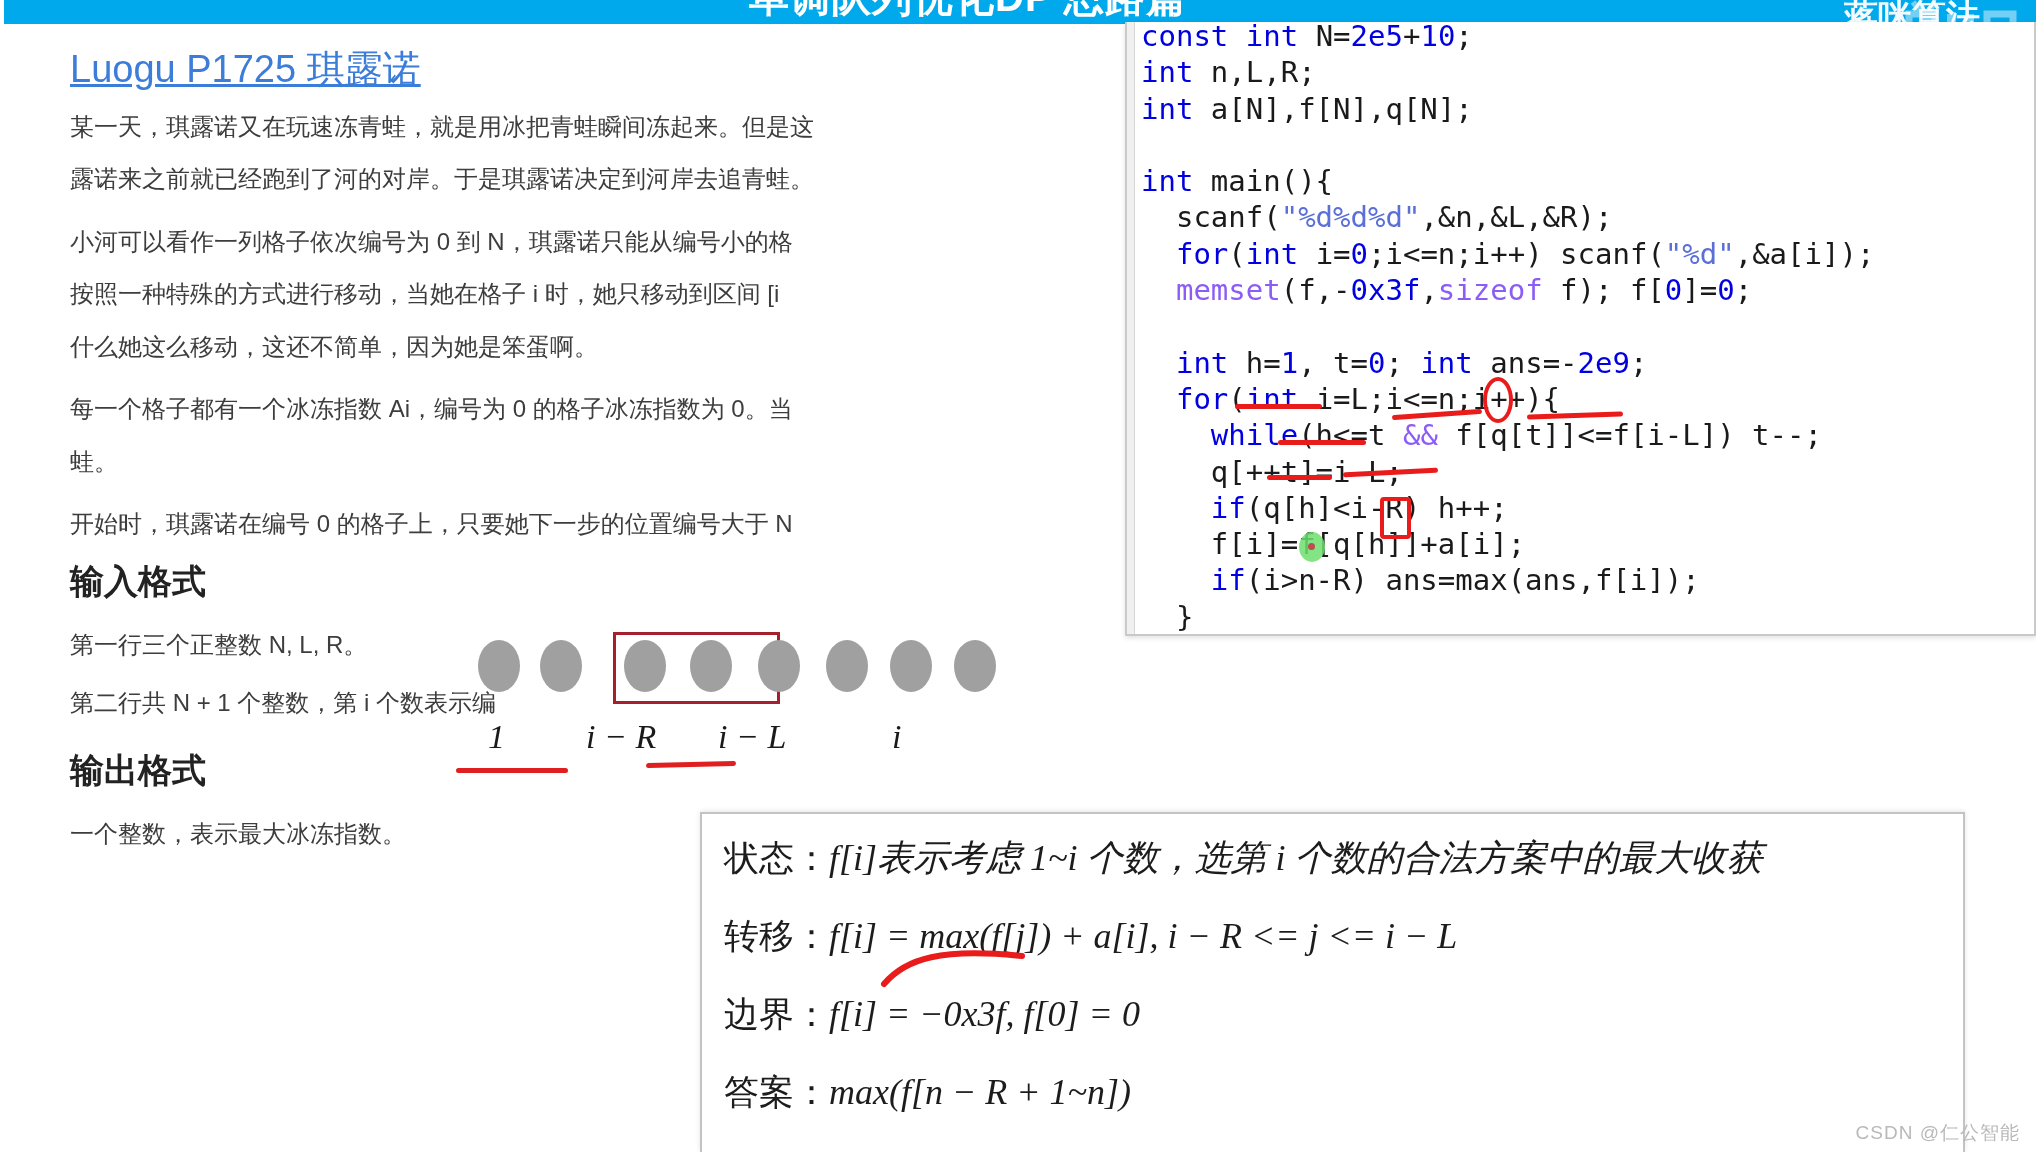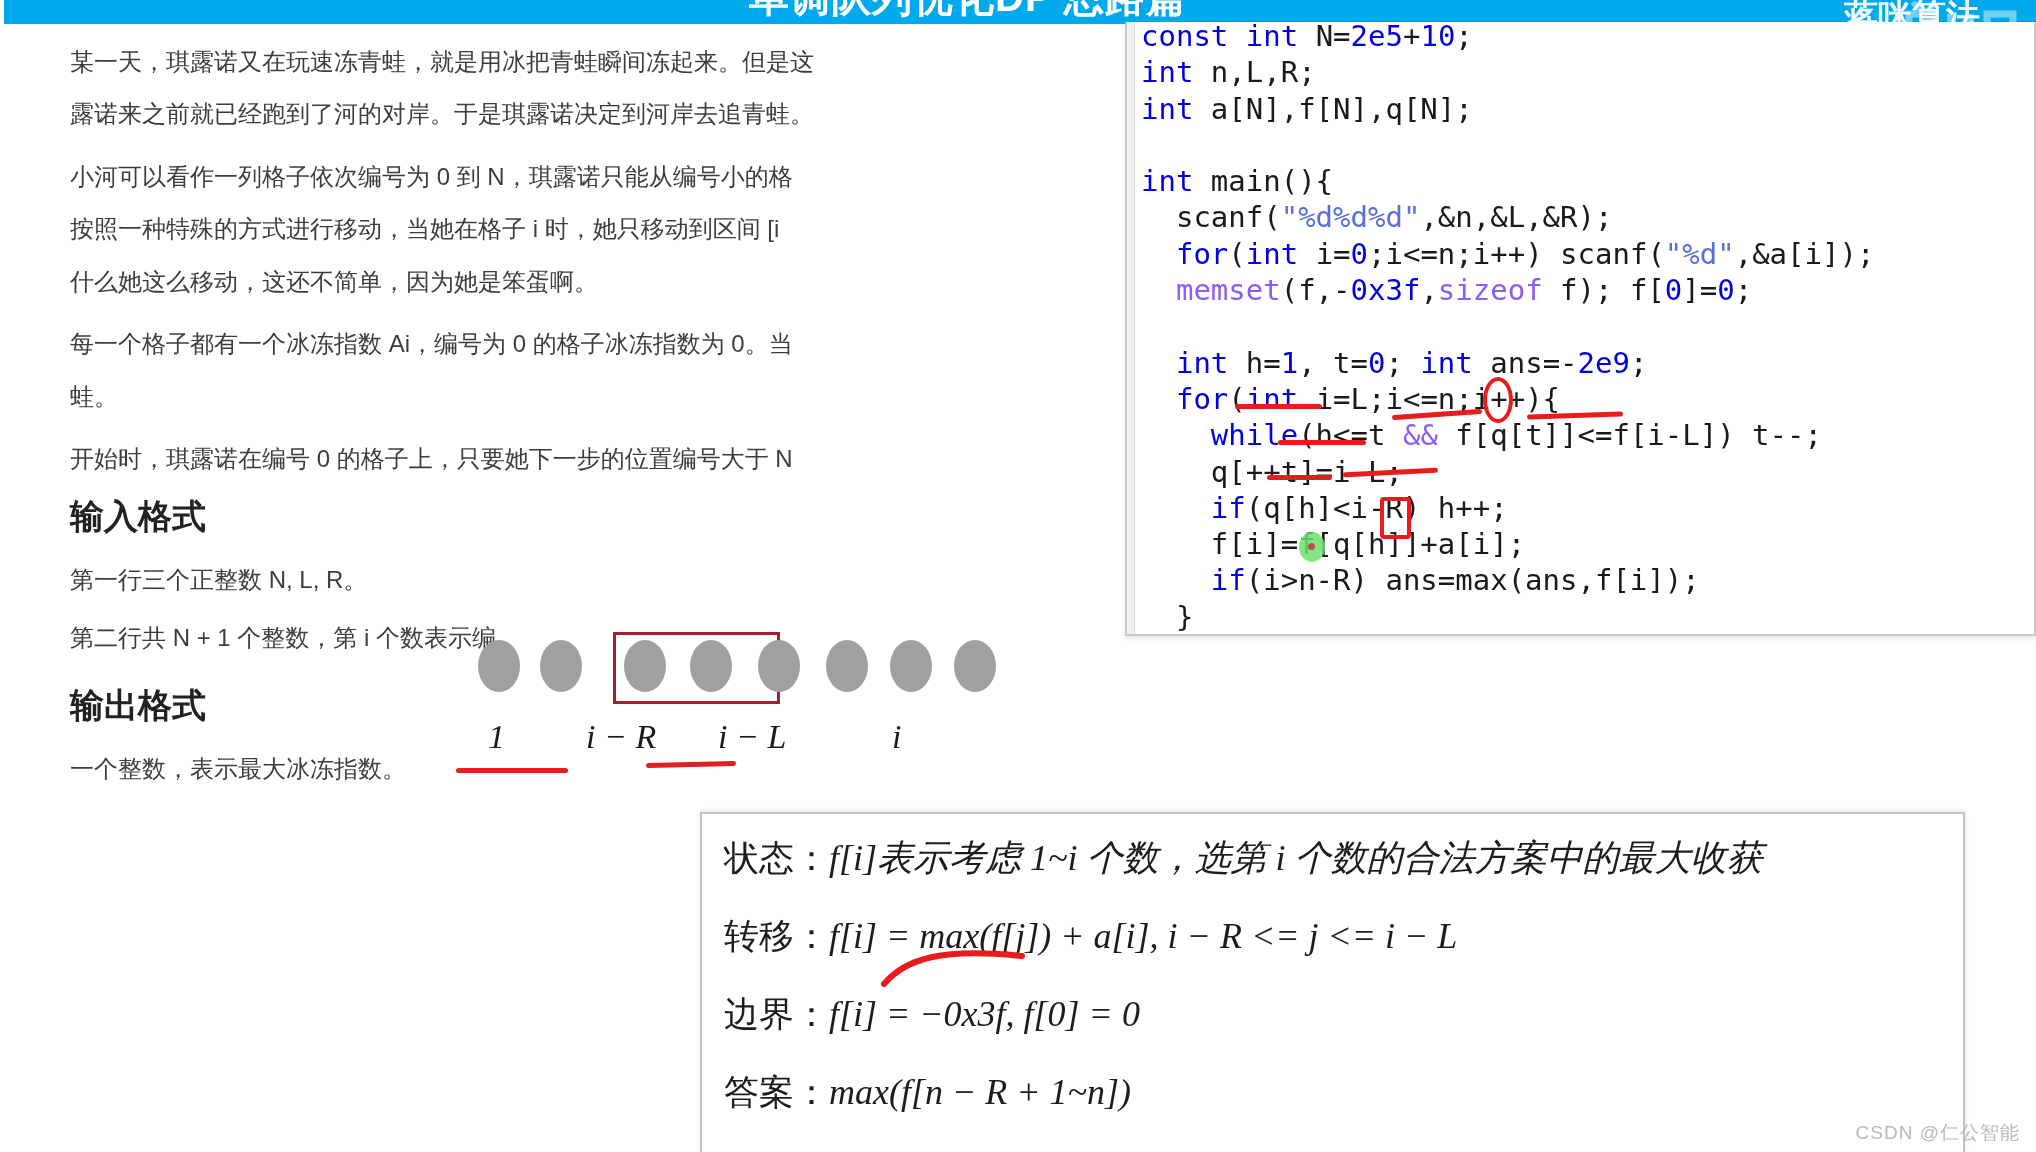--- a/index.html
+++ b/index.html
@@ -90,20 +90,21 @@
   <svg class="bili-wm" viewBox="0 0 140 64">
     <path d="M14 18 L40 18 L40 50 L14 50 Z" fill="none" stroke="#ffffff" stroke-width="7"></path>
     <path d="M22 26 L34 34 L22 42 Z" fill="#ffffff"></path>
     <rect x="52" y="18" width="9" height="32" fill="#ffffff"></rect>
     <rect x="70" y="18" width="9" height="32" fill="#ffffff"></rect>
     <path d="M92 18 L118 18 L118 50 L92 50 Z" fill="none" stroke="#ffffff" stroke-width="7"></path>
     <path d="M18 6 L26 16 M40 6 L33 16" stroke="#ffffff" stroke-width="6" fill="none"></path>
   </svg>
 
   <div class="doc">
+    <a class="doc-link" href="#">Luogu P1725 琪露诺</a>
 
     <div class="para">某一天，琪露诺又在玩速冻青蛙，就是用冰把青蛙瞬间冻起来。但是这</div>
     <div class="para gap">露诺来之前就已经跑到了河的对岸。于是琪露诺决定到河岸去追青蛙。</div>
 
     <div class="para">小河可以看作一列格子依次编号为 0 到 N，琪露诺只能从编号小的格</div>
     <div class="para">按照一种特殊的方式进行移动，当她在格子 i 时，她只移动到区间 [i </div>
     <div class="para gap">什么她这么移动，这还不简单，因为她是笨蛋啊。</div>
 
     <div class="para">每一个格子都有一个冰冻指数 Ai，编号为 0 的格子冰冻指数为 0。当</div>
     <div class="para gap">蛙。</div>

